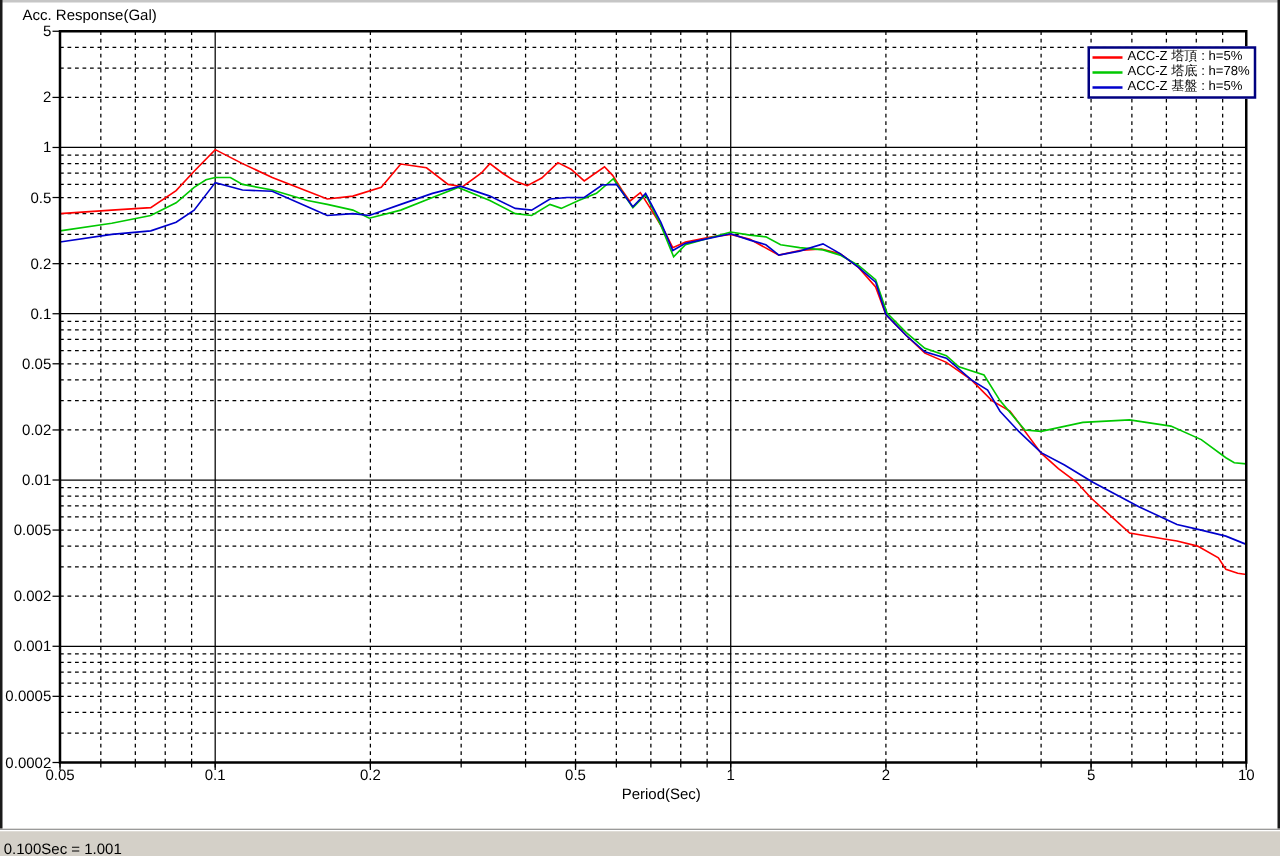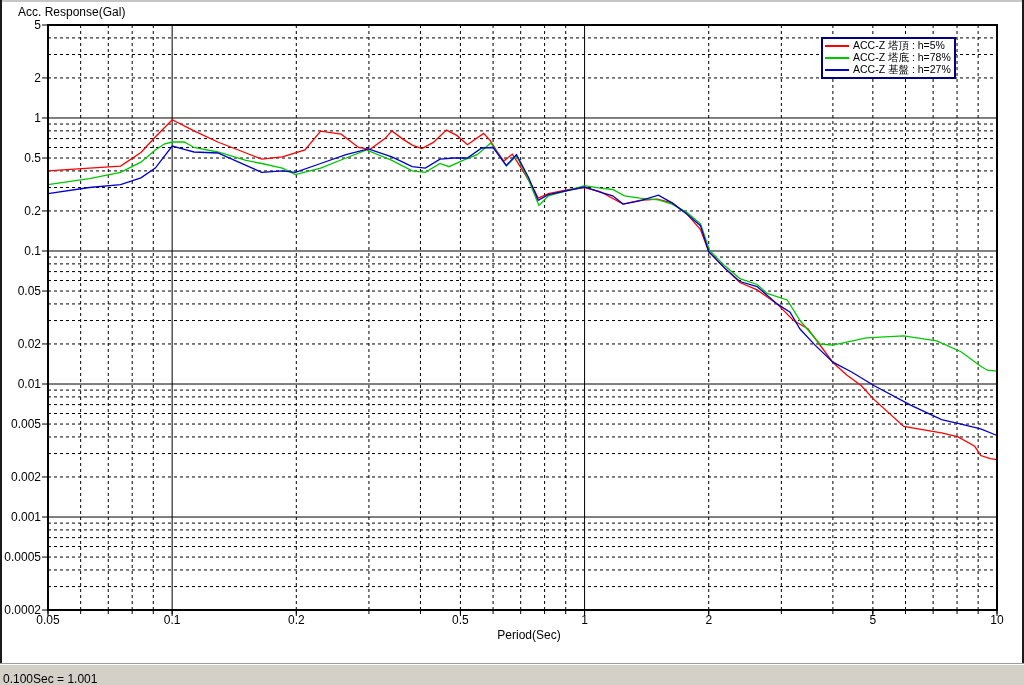--- a/index.html
+++ b/index.html
@@ -8,21 +8,21 @@
     font-family:"Liberation Sans","DejaVu Sans",sans-serif;color:#000;
     overflow:hidden;
   }
   .frame-top{position:absolute;left:0;top:0;width:1024px;height:2px;background:#c6c6c6;}
   .frame-left{position:absolute;left:0;top:0;width:2px;height:663px;background:#1a1a1a;}
   .frame-right{position:absolute;left:1022px;top:0;width:2px;height:663px;background:#1a1a1a;}
   .chart-panel{position:absolute;left:0;top:0;width:1024px;height:663px;background:#fff;}
   .y-axis-title{position:absolute;left:18px;top:5px;font-size:12px;white-space:nowrap;text-align:right;}
   #plot-svg{position:absolute;left:0;top:0;}
   .legend{
-    position:absolute;left:821px;top:37px;
+    position:absolute;left:870px;top:37px;
     background:#fff;border:2px solid #6d28d9;
     padding:1px 3px 1px 2px;line-height:11.5px;font-size:10.5px;white-space:nowrap;
   }
   .legend-row{display:flex;align-items:center;height:12px;}
   .legend-swatch{display:inline-block;width:24px;height:2px;margin-right:4px;flex:0 0 auto;}
   .legend-label{display:inline-block;}
   .status-bar{
     position:absolute;left:0;top:663px;width:1024px;height:31px;
     background:#d4d0c8;border-top:1px solid #9a9a9a;box-shadow:inset 0 1px 0 #ffffff;
     box-sizing:border-box;display:flex;align-items:center;
@@ -187,21 +187,21 @@
       <div class="legend-row">
         <span class="legend-swatch" style="background: rgb(255, 0, 0);"></span>
         <span class="legend-label">ACC-Z 塔頂 : h=5%</span>
       </div>
       <div class="legend-row">
         <span class="legend-swatch" style="background: rgb(0, 200, 0);"></span>
         <span class="legend-label">ACC-Z 塔底 : h=78%</span>
       </div>
       <div class="legend-row">
         <span class="legend-swatch" style="background: rgb(0, 0, 204);"></span>
-        <span class="legend-label">ACC-Z 基盤 : h=27%</span>
+        <span class="legend-label">ACC-Z 基盤 : h=5%</span>
       </div>
     </div>
   </div>
 
   <div class="frame-top"></div>
   <div class="frame-left"></div>
   <div class="frame-right"></div>
 
   <div class="status-bar">
     <span class="status-text">0.100Sec = 1.001</span>

